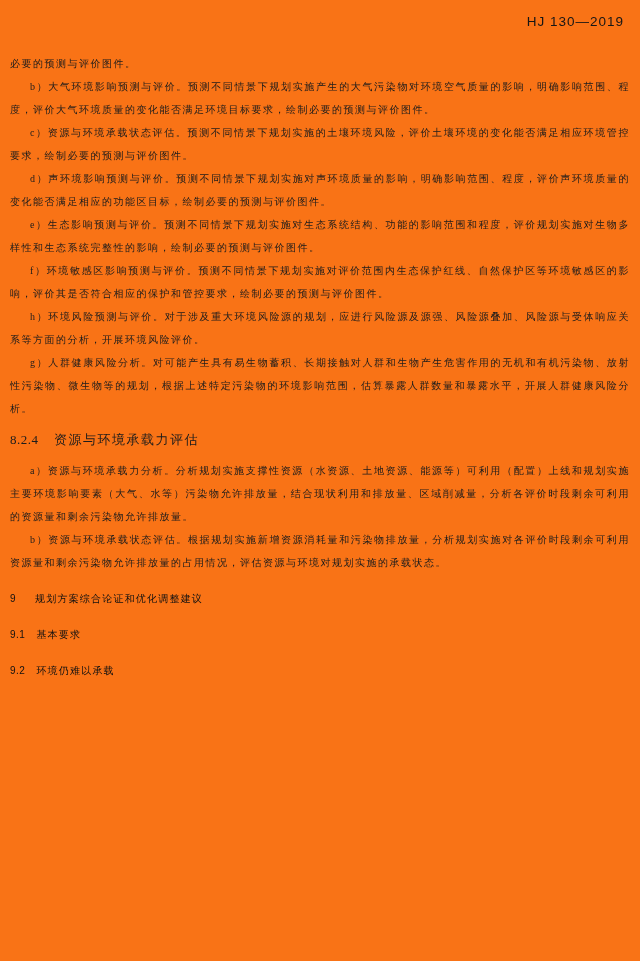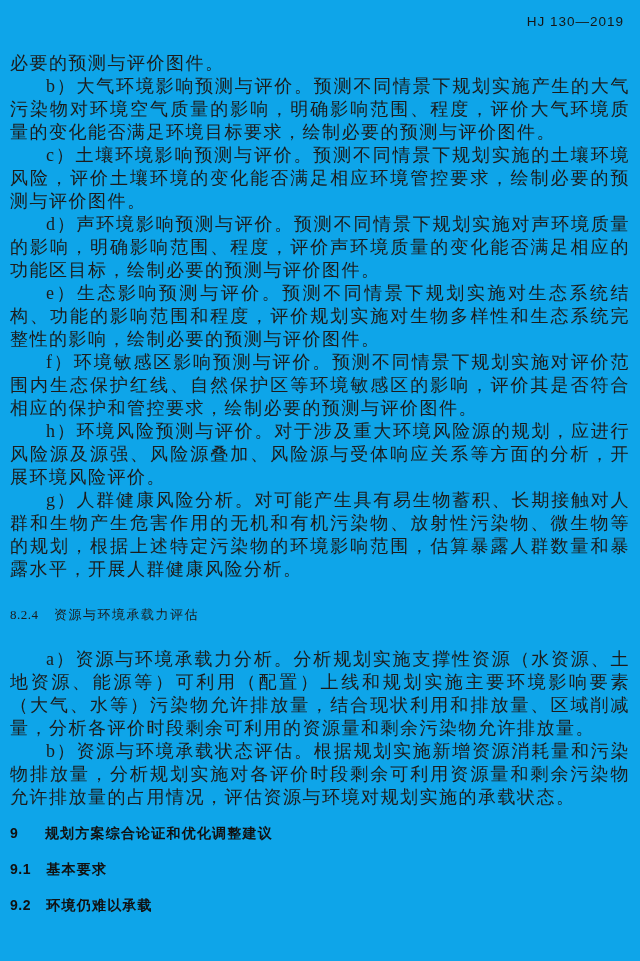--- a/index.html
+++ b/index.html
@@ -5,80 +5,80 @@
   html, body {
     margin: 0;
     padding: 0;
     background: #ffffff;
   }
   .page {
     position: relative;
     width: 640px;
     height: 961px;
     box-sizing: border-box;
-    background: #0ea5e9;
+    background: #f97316;
     padding: 13px 10px 0 10px;
     overflow: hidden;
     color: #1c1c1c;
     font-family: "Liberation Serif", "DejaVu Serif", serif;
   }
   .doc-header {
     text-align: right;
     font-family: "Liberation Sans", "DejaVu Sans", sans-serif;
     font-size: 13.5px;
     line-height: 18px;
     letter-spacing: 1px;
     margin: 0 6px 21px 0;
     color: #161616;
   }
   p.body-text {
     margin: 0;
-    font-size: 18px;
+    font-size: 10px;
     line-height: 23px;
     letter-spacing: 1.5px;
     text-align: justify;
     color: #1c1c1c;
   }
   p.indent { text-indent: 2em; }
   .h-kai {
-    margin: 22px 0;
+    margin: 8px 0;
     font-size: 13px;
     line-height: 23px;
     letter-spacing: 1.5px;
     font-weight: normal;
     font-family: "Liberation Serif", "DejaVu Serif", serif;
     color: #1c1c1c;
   }
   .h-kai .num { margin-right: 1.2em; letter-spacing: 0.5px; }
   .h-hei {
-    font-size: 14px;
+    font-size: 10px;
     line-height: 23px;
     letter-spacing: 1.2px;
-    font-weight: bold;
+    font-weight: normal;
     font-family: "Liberation Sans", "DejaVu Sans", sans-serif;
     color: #111111;
   }
   .h-hei .num { margin-right: 1.1em; letter-spacing: 0.5px; }
   .h-chapter { margin: 13px 0 12px 0; }
   .h-chapter .num { margin-right: 1.9em; }
   .h-section { margin: 13px 0 11px 0; }
   p.numbered .num { margin-right: 1.2em; letter-spacing: 0.5px; }
 </style>
 </head>
 <body>
 
 <div class="page">
 
   <div class="doc-header">HJ 130—2019</div>
 
   <p class="body-text">必要的预测与评价图件。</p>
 
   <p class="body-text indent">b）大气环境影响预测与评价。预测不同情景下规划实施产生的大气污染物对环境空气质量的影响，明确影响范围、程度，评价大气环境质量的变化能否满足环境目标要求，绘制必要的预测与评价图件。</p>
 
-  <p class="body-text indent">c）土壤环境影响预测与评价。预测不同情景下规划实施的土壤环境风险，评价土壤环境的变化能否满足相应环境管控要求，绘制必要的预测与评价图件。</p>
+  <p class="body-text indent">c）资源与环境承载状态评估。预测不同情景下规划实施的土壤环境风险，评价土壤环境的变化能否满足相应环境管控要求，绘制必要的预测与评价图件。</p>
 
   <p class="body-text indent">d）声环境影响预测与评价。预测不同情景下规划实施对声环境质量的影响，明确影响范围、程度，评价声环境质量的变化能否满足相应的功能区目标，绘制必要的预测与评价图件。</p>
 
   <p class="body-text indent">e）生态影响预测与评价。预测不同情景下规划实施对生态系统结构、功能的影响范围和程度，评价规划实施对生物多样性和生态系统完整性的影响，绘制必要的预测与评价图件。</p>
 
   <p class="body-text indent">f）环境敏感区影响预测与评价。预测不同情景下规划实施对评价范围内生态保护红线、自然保护区等环境敏感区的影响，评价其是否符合相应的保护和管控要求，绘制必要的预测与评价图件。</p>
 
   <p class="body-text indent">h）环境风险预测与评价。对于涉及重大环境风险源的规划，应进行风险源及源强、风险源叠加、风险源与受体响应关系等方面的分析，开展环境风险评价。</p>
 
   <p class="body-text indent">g）人群健康风险分析。对可能产生具有易生物蓄积、长期接触对人群和生物产生危害作用的无机和有机污染物、放射性污染物、微生物等的规划，根据上述特定污染物的环境影响范围，估算暴露人群数量和暴露水平，开展人群健康风险分析。</p>

